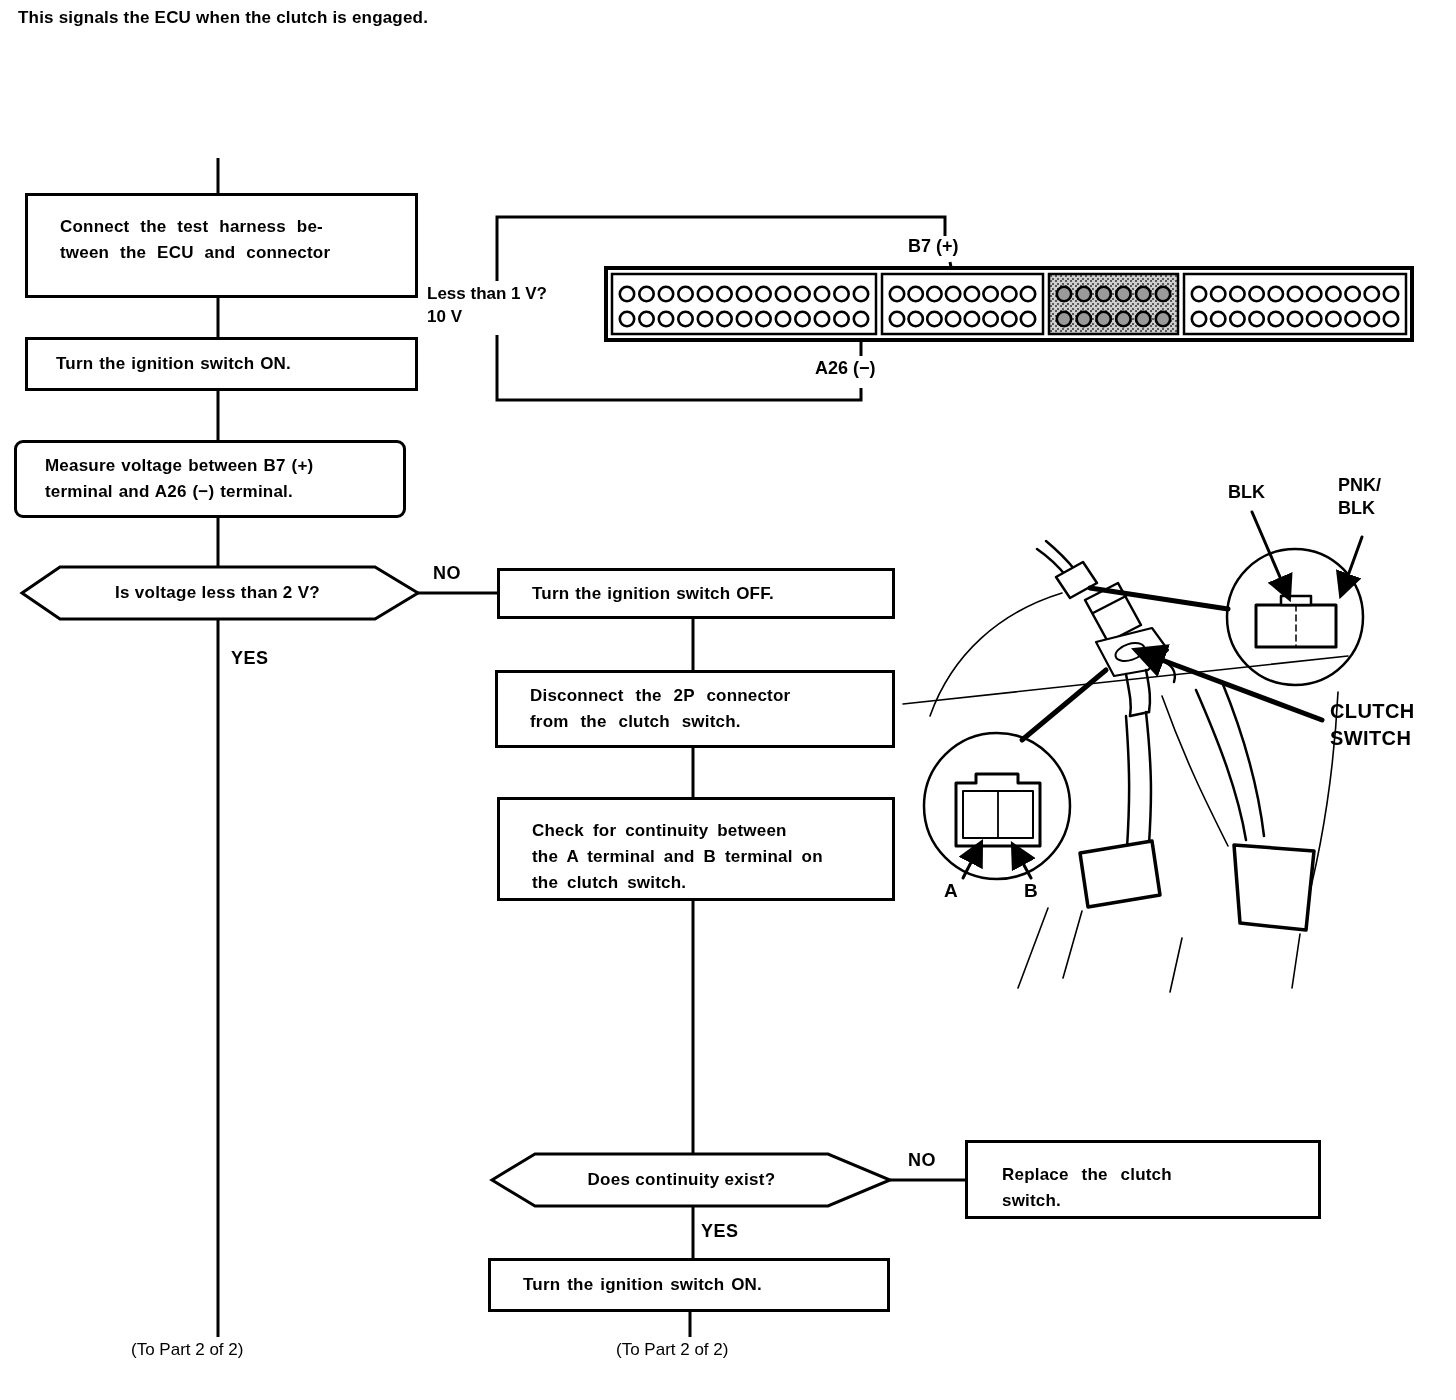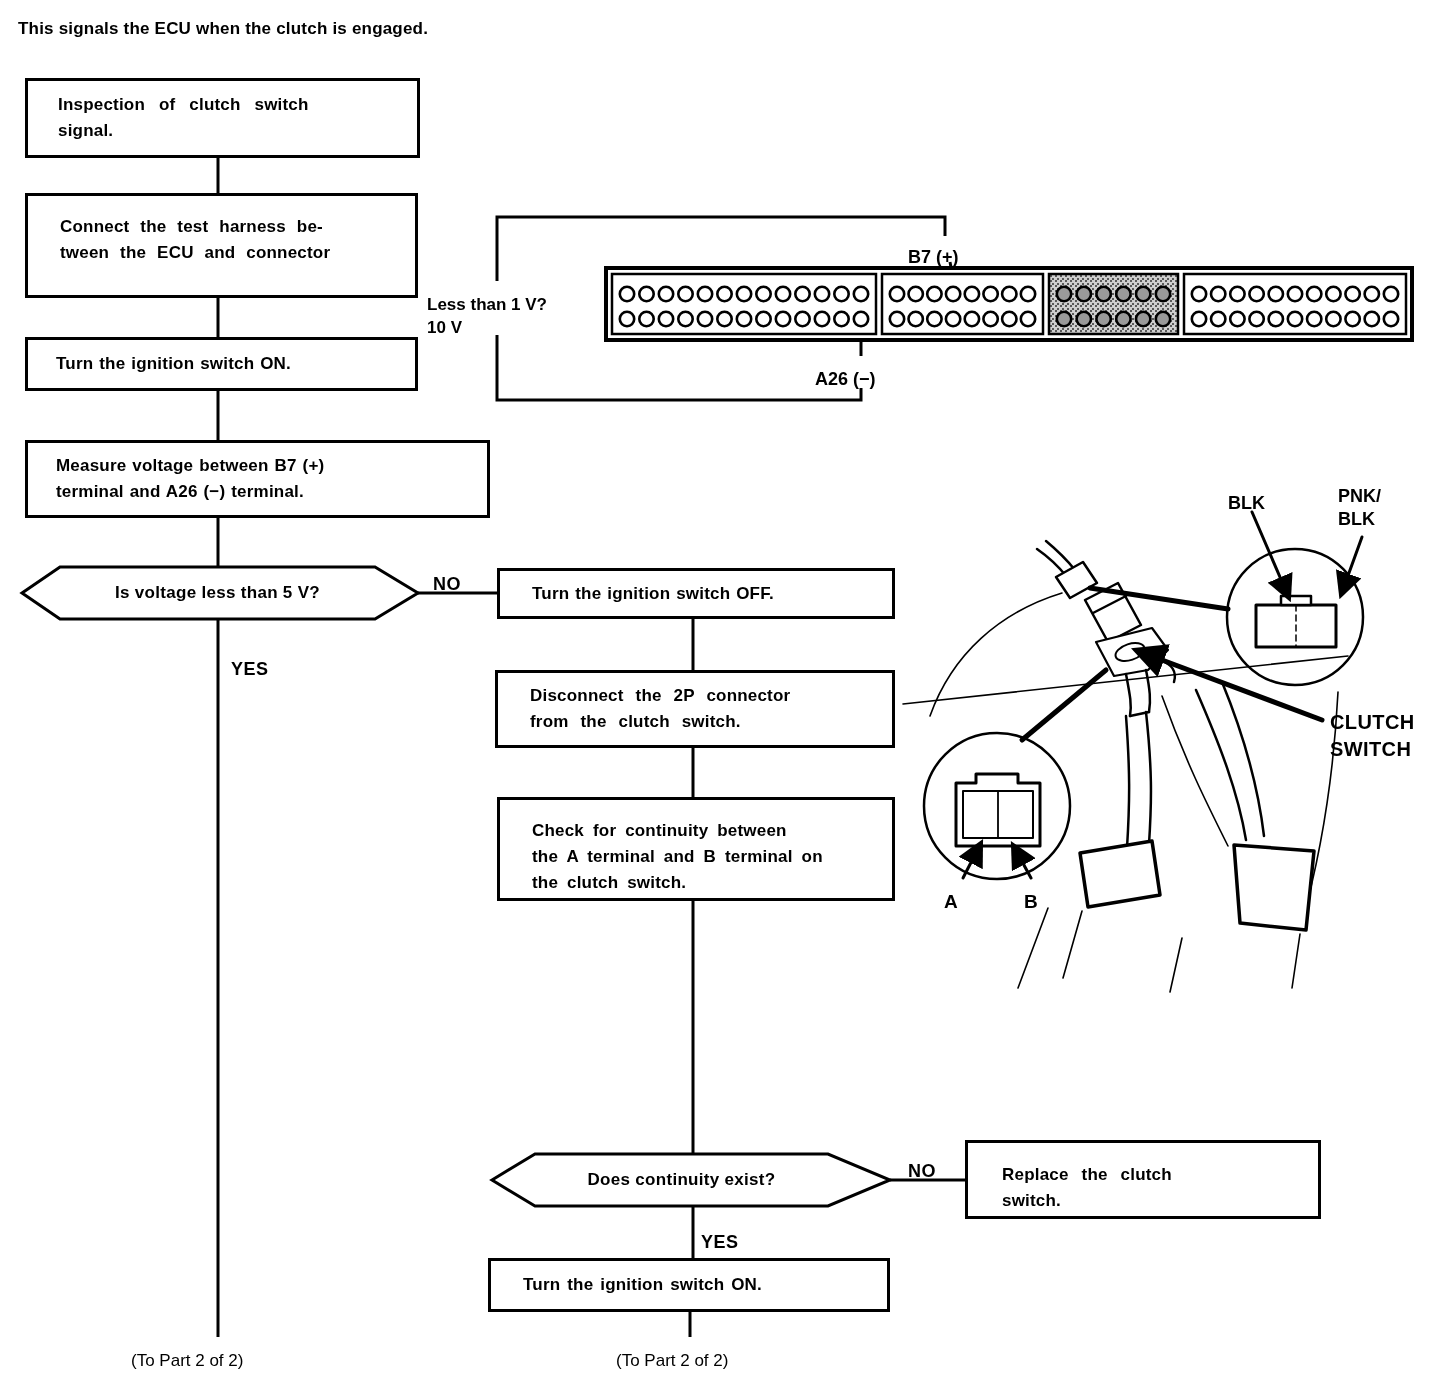--- a/index.html
+++ b/index.html
@@ -1,21 +1,21 @@
 <!DOCTYPE html>
 <html><head>
 <meta charset="utf-8">
 <style>
   html,body{margin:0;padding:0;background:#fff;}
   .canvas{
     position:relative;width:1456px;height:1400px;background:#fff;
     font-family:"Liberation Sans",sans-serif;color:#000;overflow:hidden;
   }
   svg.art{position:absolute;left:0;top:0;z-index:1;}
-  .txt{position:absolute;z-index:2;white-space:pre-line;margin-top:11px;}
+  .txt{position:absolute;z-index:2;white-space:pre-line;}
   .intro{left:18px;top:8px;font-size:17px;font-weight:700;letter-spacing:.2px;}
   .box{
     position:absolute;z-index:2;border:3px solid #000;background:#fff;
     display:flex;align-items:center;font-size:17px;font-weight:700;
     line-height:26px;white-space:pre-line;letter-spacing:.2px;box-sizing:border-box;
   }
   .hexlab{
     position:absolute;z-index:2;display:flex;align-items:center;justify-content:center;
     font-size:17px;font-weight:700;letter-spacing:.3px;text-align:center;
   }
@@ -209,28 +209,26 @@
         <rect x="963" y="791" width="70" height="47" stroke-width="2"></rect>
         <path d="M998 791 V838" stroke-width="1.8"></path>
         <path d="M963 878 L981 843" stroke-width="3" marker-end="url(#ah)"></path>
         <path d="M1031 878 L1013 845" stroke-width="3" marker-end="url(#ah)"></path>
       </g>
     </g>
   </svg>
 
   <div class="txt intro">This signals the ECU when the clutch is engaged.</div>
 
-  <div class="box" style="left:25px;top:78px;width:395px;height:80px;padding:0 40px 0 30px;word-spacing:9px;">Inspection of clutch switch
-signal.</div>
   <div class="box" style="left:25px;top:193px;width:393px;height:105px;padding:0 36px 12px 32px;word-spacing:6px;">Connect the test harness be-
 tween the ECU and connector</div>
   <div class="box" style="left:25px;top:337px;width:393px;height:54px;padding:0 20px 0 28px;word-spacing:1px;">Turn the ignition switch ON.</div>
-  <div class="box" style="left:25px;top:440px;width:465px;height:78px;padding:0 20px 0 28px;word-spacing:1px;">Measure voltage between B7 (+)
+  <div class="box" style="left:14px;top:440px;width:392px;height:78px;padding:0 20px 0 28px;word-spacing:1px;border-radius:9px;">Measure voltage between B7 (+)
 terminal and A26 (−) terminal.</div>
-  <div class="hexlab" style="left:60px;top:567px;width:315px;height:52px;">Is voltage less than 5 V?</div>
+  <div class="hexlab" style="left:60px;top:567px;width:315px;height:52px;">Is voltage less than 2 V?</div>
   <div class="txt branch" style="left:433px;top:563px;">NO</div>
   <div class="txt branch" style="left:231px;top:648px;">YES</div>
   <div class="txt cont" style="left:131px;top:1340px;">(To Part 2 of 2)</div>
 
   <div class="box" style="left:497px;top:568px;width:398px;height:51px;padding:0 20px 0 32px;word-spacing:1px;">Turn the ignition switch OFF.</div>
   <div class="box" style="left:495px;top:670px;width:400px;height:78px;padding:0 24px 0 32px;word-spacing:7px;">Disconnect the 2P connector
 from the clutch switch.</div>
   <div class="box" style="left:497px;top:797px;width:398px;height:104px;padding:16px 24px 0 32px;word-spacing:4px;">Check for continuity between
 the A terminal and B terminal on
 the clutch switch.</div>

